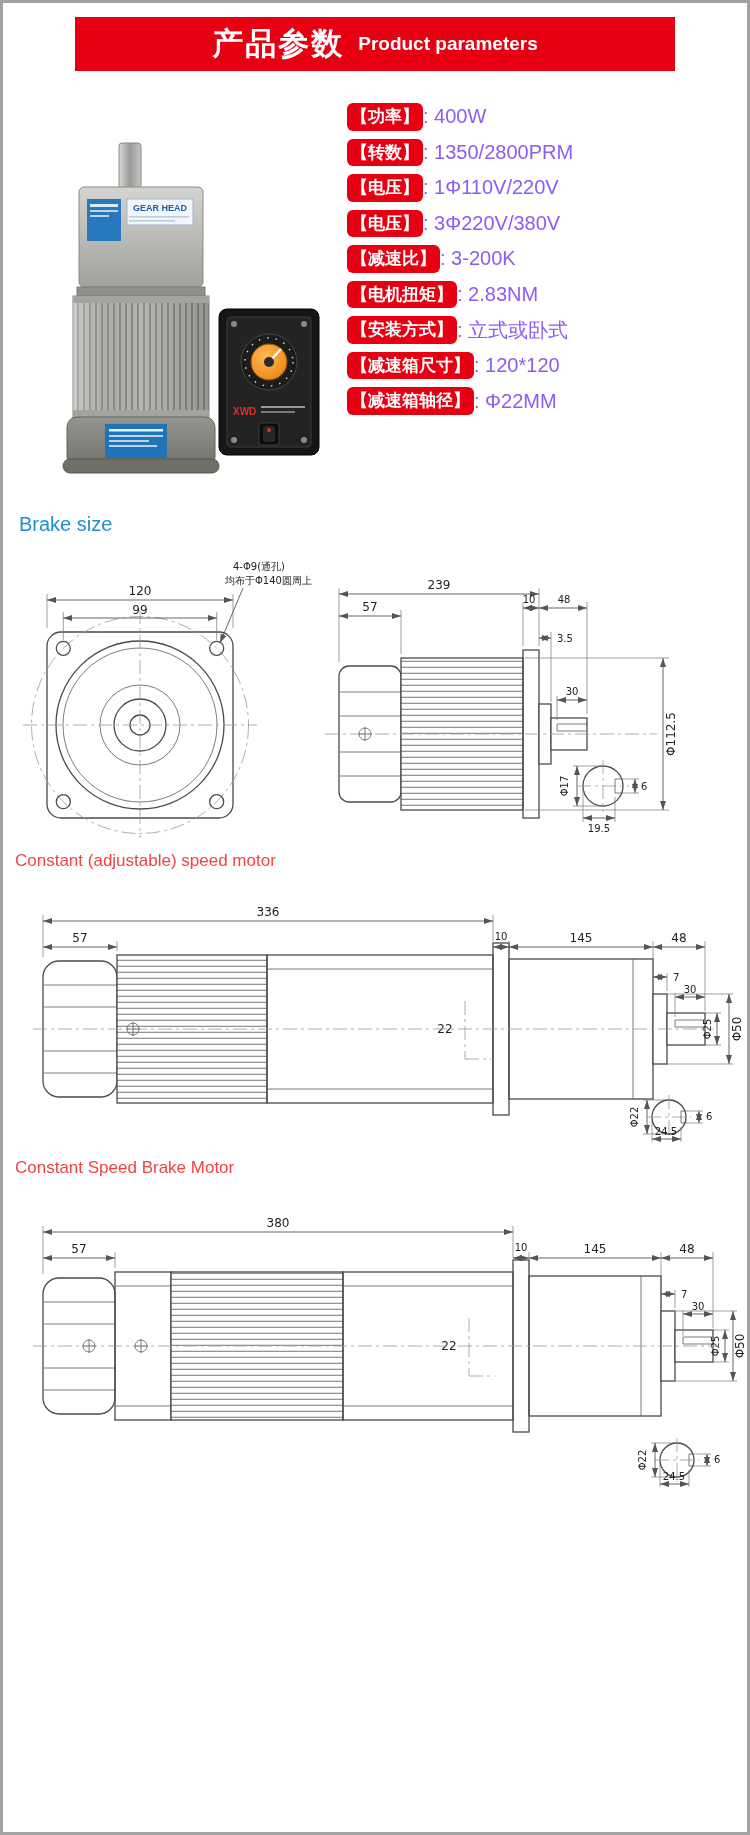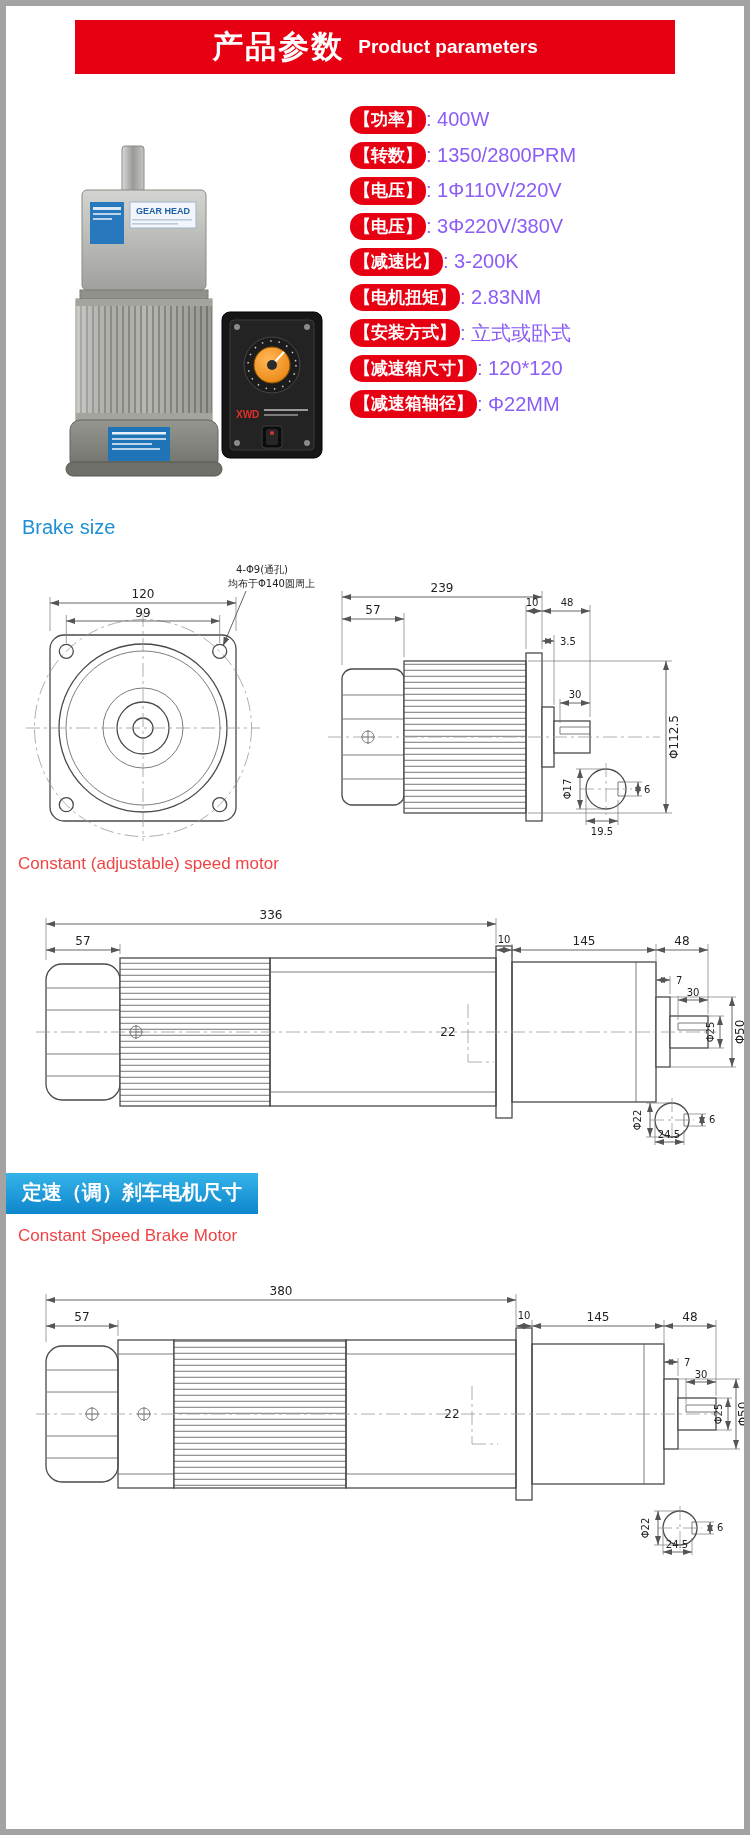--- a/index.html
+++ b/index.html
@@ -1,31 +1,31 @@
 <!DOCTYPE html>
 <html><head>
 <meta charset="utf-8">
 <style>
   * { box-sizing: border-box; margin: 0; padding: 0; }
   body { background:#f2f2f2; font-family:"Liberation Sans", sans-serif; }
-  .page { width:750px; min-height:1835px; margin:0 auto; background:#fff; border:6px solid #a3a3a3; overflow:hidden; }
+  .page { width:750px; min-height:1835px; margin:0 auto; background:#fff; border:3px solid #a3a3a3; overflow:hidden; }
 
   
   .banner { width:600px; height:54px; margin:14px auto 0; background:#e60012;
             display:flex; align-items:center; justify-content:center; gap:14px; }
   .banner-cn { color:#fff; font-size:31px; font-weight:bold; letter-spacing:2px; }
   .banner-en { color:#ffffff; font-size:19px; font-weight:bold; }
 
   
   .top { display:flex; padding:26px 12px 6px 16px; }
   .photo { width:322px; flex:none; }
   .specs { flex:1; padding:6px 0 0 6px; }
   .spec-row { display:flex; align-items:center; margin-bottom:8px; }
   .spec-label { background:#e60012; color:#fff; font-weight:bold; font-size:17px;
-                padding:4px 4px; border-radius:13px; line-height:1.15; white-space:nowrap; }
+                padding:4px 4px; border-radius:6px; line-height:1.15; white-space:nowrap; }
   .spec-value { color:#8b5cf6; font-size:20px; margin-left:0; white-space:nowrap; }
 
   
   .sec-row { display:flex; align-items:center; margin-top:24px; }
   .blue-bar { display:inline-block; background:linear-gradient(180deg,#36b3e9,#0d86cb);
               color:#fff; font-size:20px; font-weight:bold; padding:6px 16px 8px; }
   .blue-inline-sub { color:#1e8fd4; font-size:20px; margin-left:16px; }
   .blue-sub { color:#ef4444; font-size:17px; margin:12px 0 0 12px; }
 
   .drawing { display:block; margin:18px 0 0 10px; }
@@ -369,23 +369,20 @@
       <line class="ext" x1="668" y1="238" x2="668" y2="253"></line>
       <line class="dim" x1="639" y1="250" x2="668" y2="250" marker-start="url(#ar2)" marker-end="url(#ar2)"></line>
       <text class="dimtxt sm" x="653" y="246" text-anchor="middle">24.5</text>
       <line class="ext" x1="673" y1="222" x2="690" y2="222"></line>
       <line class="ext" x1="673" y1="234" x2="690" y2="234"></line>
       <line class="dim" x1="686" y1="222" x2="686" y2="234" marker-start="url(#ar2)" marker-end="url(#ar2)"></line>
       <text class="dimtxt sm" x="693" y="231">6</text>
     </g>
   </svg>
 
-  <div class="sec-row">
-    <span class="blue-bar">定速（调）刹车电机尺寸</span>
-  </div>
   <div class="blue-sub">Constant Speed Brake Motor</div>
 
   <svg class="drawing" width="740" height="300" viewBox="0 0 740 300">
     <defs>
       <marker id="ar3" markerUnits="userSpaceOnUse" markerWidth="10" markerHeight="8" refX="9" refY="3" orient="auto-start-reverse">
         <path d="M0,0 L9,3 L0,6 Z" fill="#555"></path>
       </marker>
       <pattern id="fins3" width="8" height="6" patternUnits="userSpaceOnUse">
         <rect width="8" height="6" fill="#fff"></rect>
           <rect y="4.8" width="8" height="0.9" fill="#666"></rect>

